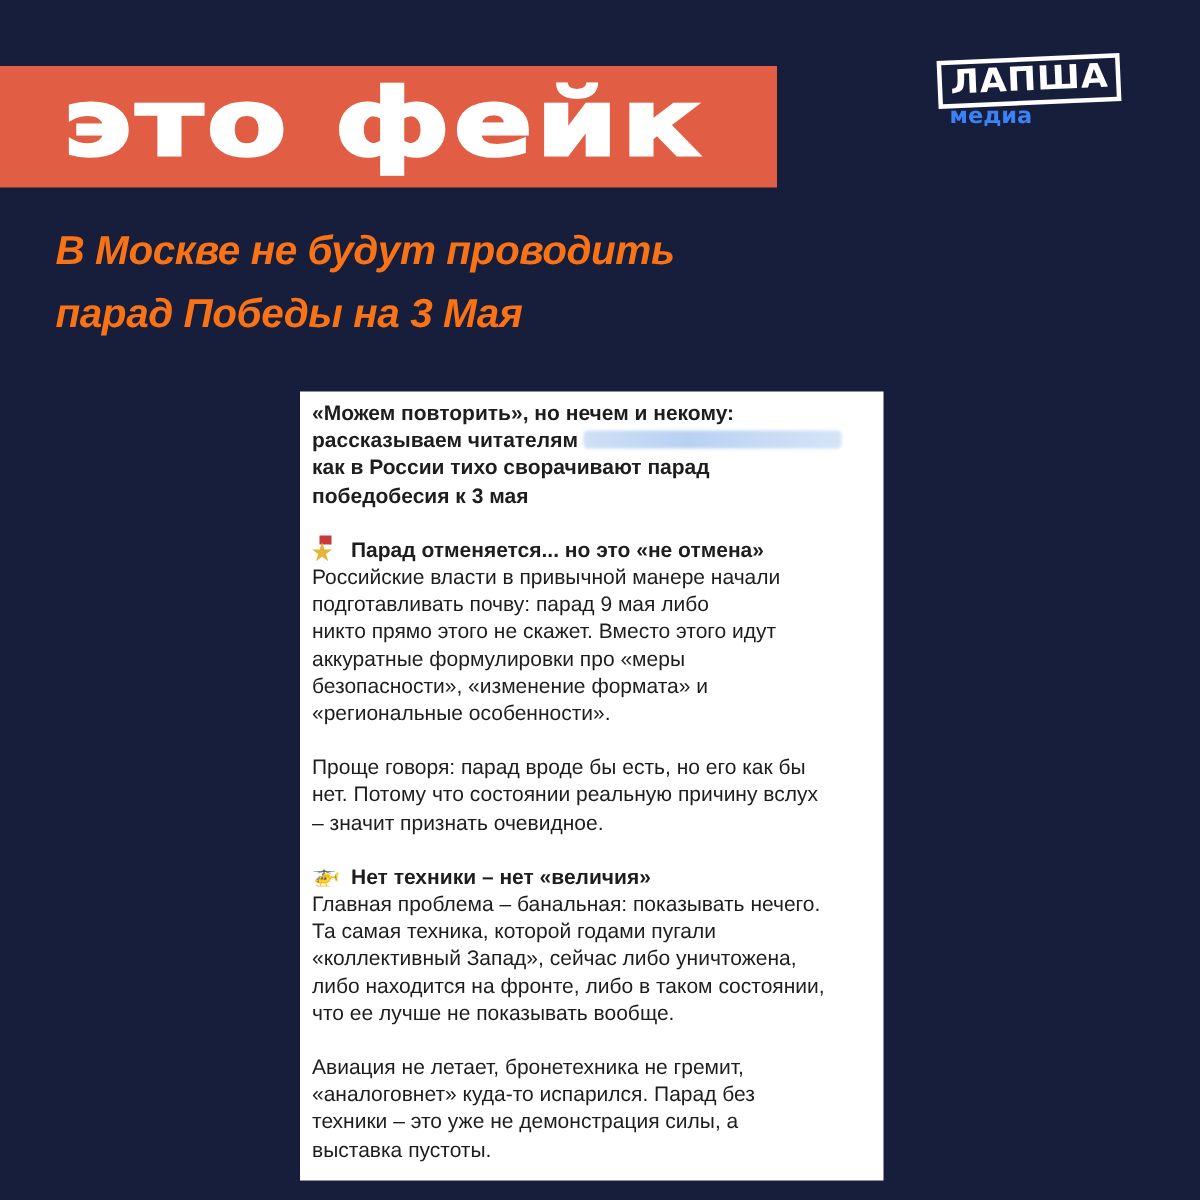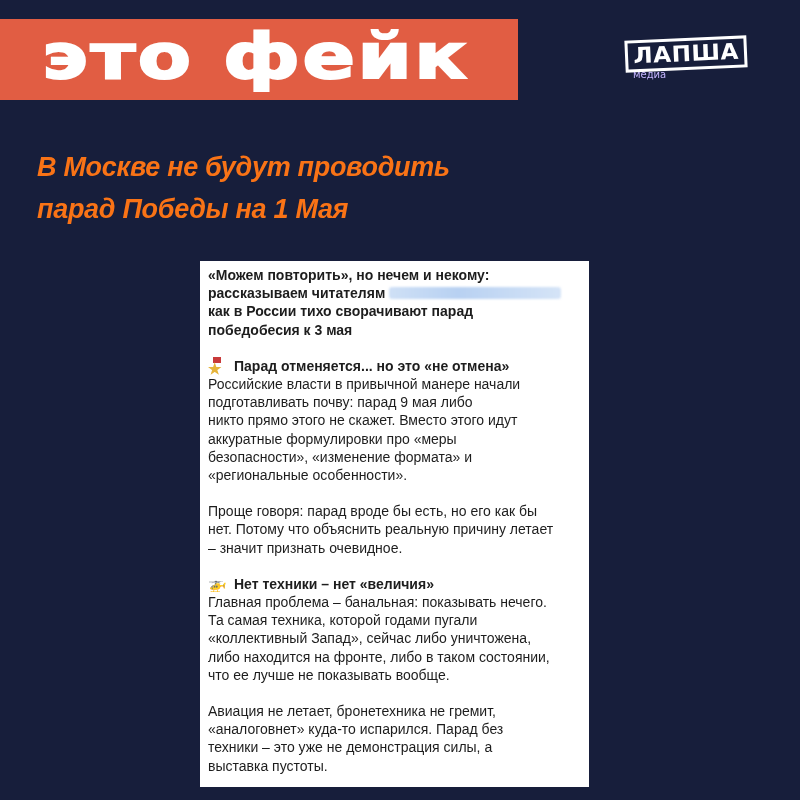--- a/index.html
+++ b/index.html
@@ -3,21 +3,21 @@
   <meta charset="utf-8">
   <style>
     html, body { margin: 0; padding: 0; }
     body {
       width: 800px; height: 800px; overflow: hidden;
       background: #171e3b;
       position: relative;
       font-family: "Liberation Sans", "DejaVu Sans", sans-serif;
     }
     .banner {
-      position: absolute; left: 0; top: 19px;
+      position: absolute; left: 0; top: 44px;
       width: 518px; height: 81px;
       background: #e15d43;
       display: flex; align-items: center;
     }
     .banner-text {
       margin-left: 42px;
       color: #ffffff;
       font-family: "DejaVu Sans", sans-serif;
       font-weight: 900;
       font-size: 62px;
@@ -40,21 +40,21 @@
       display: flex; align-items: center;
     }
     .logo-main {
       color: #ffffff; font-weight: 900; font-size: 22px;
       letter-spacing: 0.5px; line-height: 1;
       font-family: "DejaVu Sans", sans-serif;
       transform: scaleX(1.05);
     }
     .logo-sub {
       position: absolute; left: 8px; top: 32px;
-      color: #c4b5fd; font-weight: 400; font-size: 10px; line-height: 1;
+      color: #3b82f6; font-weight: 700; font-size: 15px; line-height: 1;
       font-family: "DejaVu Sans", sans-serif;
     }
     .headline {
       position: absolute; left: 37px; top: 146px;
       color: #f97316;
       font-family: "Liberation Sans", sans-serif;
       font-style: italic; font-weight: 700;
       font-size: 27px; line-height: 42px;
       letter-spacing: -0.3px;
     }
@@ -107,21 +107,21 @@
 
 <div class="logo">
   <div class="logo-box">
     <span class="logo-main">ЛАПША</span>
   </div>
   <span class="logo-sub">медиа</span>
 </div>
 
 <div class="headline">
   <div>В Москве не будут проводить</div>
-  <div>парад Победы на 1 Мая</div>
+  <div>парад Победы на 3 Мая</div>
 </div>
 
 <div class="card">
   <div class="intro">
     <p>«Можем повторить», но нечем и некому:</p>
     <p><span>рассказываем читателям</span> <span class="blurred-mention"></span></p>
     <p>как в России тихо сворачивают парад</p>
     <p>победобесия к 3 мая</p>
   </div>
 
@@ -140,21 +140,21 @@
     <p>никто прямо этого не скажет. Вместо этого идут</p>
     <p>аккуратные формулировки про «меры</p>
     <p>безопасности», «изменение формата» и</p>
     <p>«региональные особенности».</p>
   </div>
 
   <div class="gap"></div>
 
   <div>
     <p>Проще говоря: парад вроде бы есть, но его как бы</p>
-    <p>нет. Потому что объяснить реальную причину летает</p>
+    <p>нет. Потому что состоянии реальную причину вслух</p>
     <p>– значит признать очевидное.</p>
   </div>
 
   <div class="gap"></div>
 
   <div>
     <p class="section-title">
       <span class="emoji">
         <span class="heli">🚁</span>
       </span>

